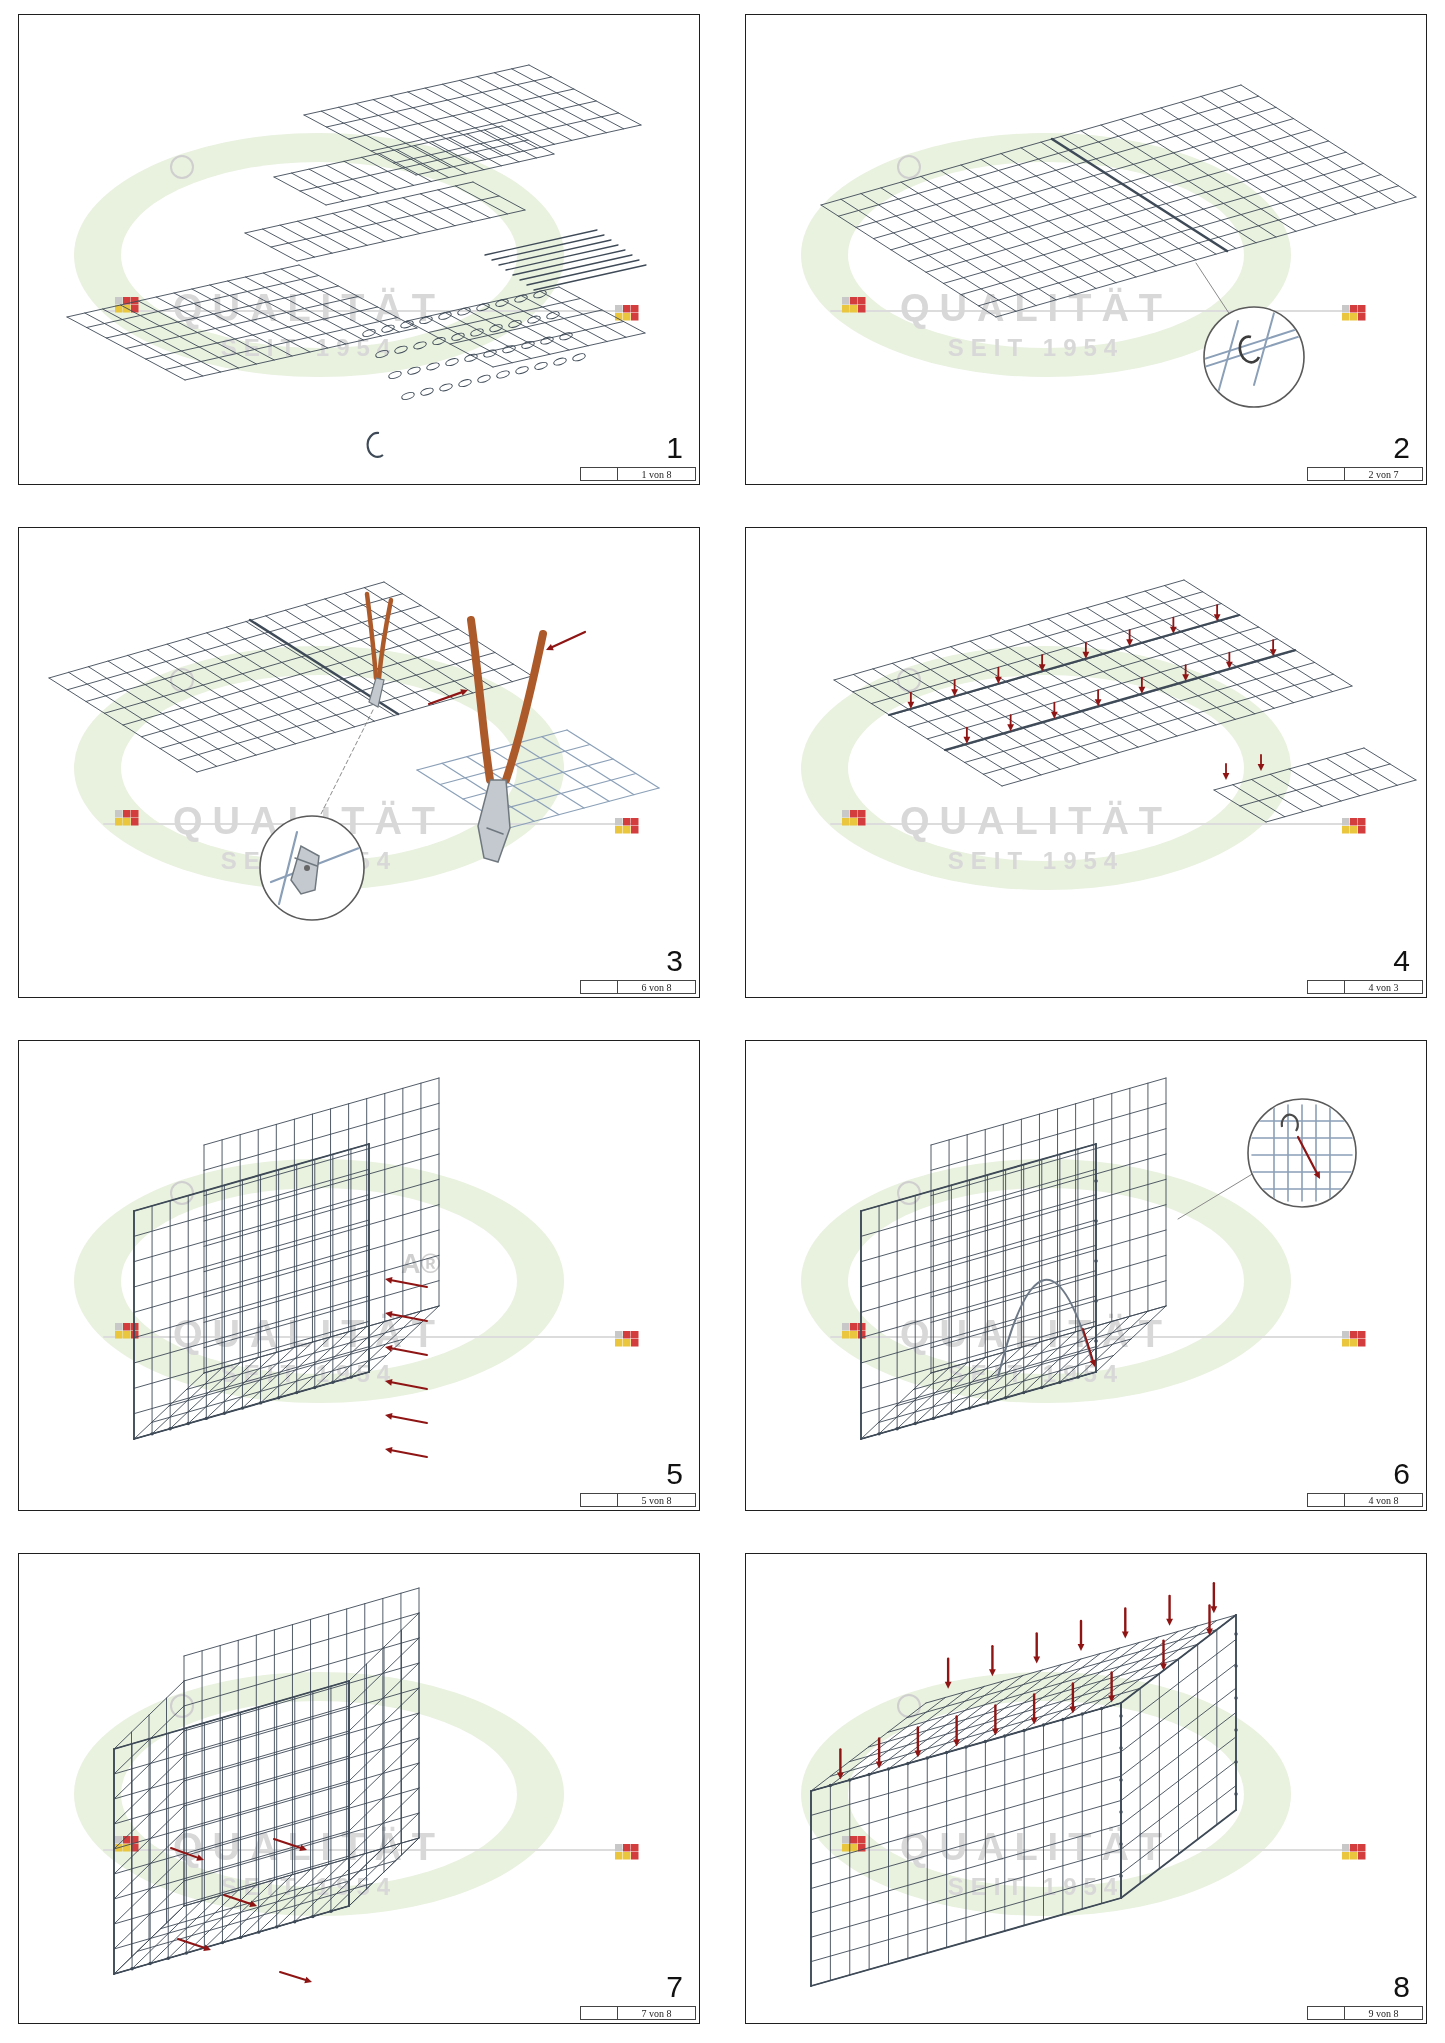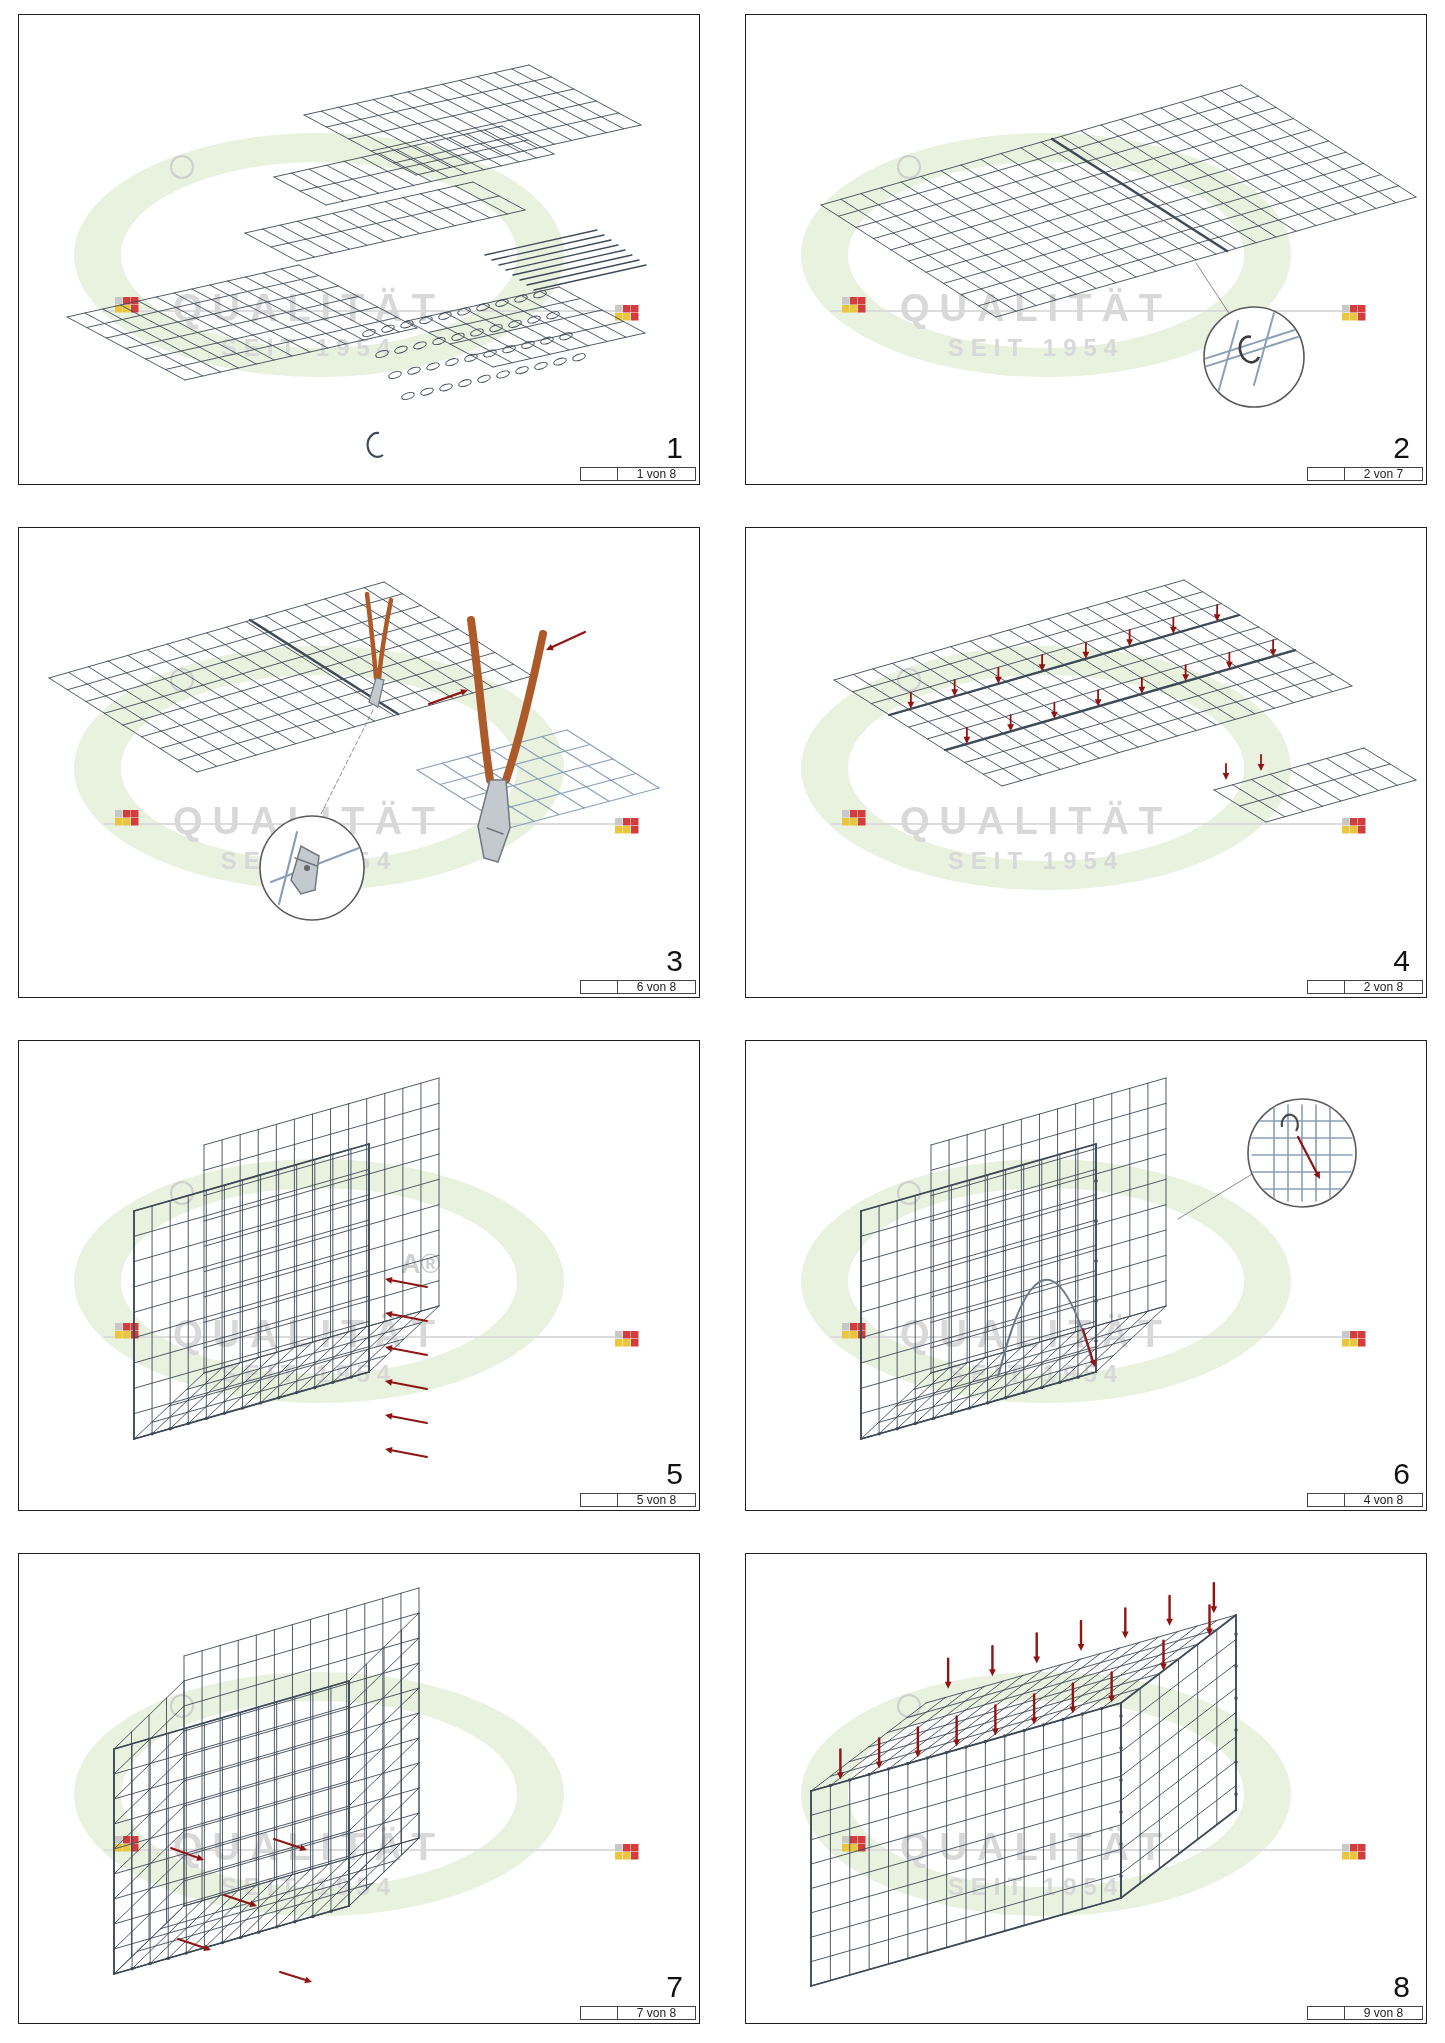--- a/index.html
+++ b/index.html
@@ -2,21 +2,21 @@
 <html><head>
 <meta charset="utf-8">
 <style>
   html,body{margin:0;padding:0;background:#ffffff;}
   body{width:1445px;height:2043px;position:relative;font-family:"Liberation Sans",sans-serif;}
   .panel{position:absolute;width:680px;height:469px;border:1px solid #1f1f1f;background:#ffffff;overflow:hidden;}
   .illus{position:absolute;left:0;top:0;width:100%;height:100%;}
   .step-num{position:absolute;right:16px;bottom:21px;font-size:30px;color:#111;line-height:1;}
   .sheet-box{position:absolute;right:3px;bottom:3px;width:116px;height:14px;border:1px solid #444;display:flex;background:#fff;box-sizing:border-box;}
   .sheet-cell-l{width:36px;border-right:1px solid #444;}
-  .sheet-cell-r{flex:1;display:flex;align-items:center;justify-content:center;font-size:12px;color:#222;}
+  .sheet-cell-r{flex:1;display:flex;align-items:center;justify-content:center;font-size:10px;color:#222;font-family:Liberation Serif, serif;}
 </style>
 </head>
 <body>
 
 <div class="panel" style="left:18px;top:14px">
   <svg class="illus" id="svg0" viewBox="0 0 680 469">
       <g>
         <ellipse cx="300" cy="240" rx="245" ry="122" fill="#e9f1df"></ellipse>
         <ellipse cx="300" cy="240" rx="198" ry="93" fill="#ffffff"></ellipse>
         <line x1="85" y1="296" x2="612" y2="296" stroke="#dcdcdc" stroke-width="2" stroke-linecap="round"></line>
@@ -530,21 +530,21 @@
         <polygon points="480,252 476.6,245 483.4,245" fill="#8f1414"></polygon>
       </g>
       <g>
         <line x1="515" y1="227" x2="515" y2="239" stroke="#8f1414" stroke-width="1.8" stroke-linecap="round"></line>
         <polygon points="515,243 511.6,236 518.4,236" fill="#8f1414"></polygon>
       </g>
     </svg>
   <div class="step-num">4</div>
   <div class="sheet-box">
     <span class="sheet-cell-l"></span>
-    <span class="sheet-cell-r">2 von 8</span>
+    <span class="sheet-cell-r">4 von 3</span>
   </div>
 </div>
 <div class="panel" style="left:18px;top:1040px">
   <svg class="illus" id="svg4" viewBox="0 0 680 469">
       <g>
         <ellipse cx="300" cy="240" rx="245" ry="122" fill="#e9f1df"></ellipse>
         <ellipse cx="300" cy="240" rx="198" ry="93" fill="#ffffff"></ellipse>
         <line x1="85" y1="296" x2="612" y2="296" stroke="#dcdcdc" stroke-width="2" stroke-linecap="round"></line>
         <g>
           <rect x="96" y="282" width="7.5" height="7.5" fill="#c8c8c8"></rect>

